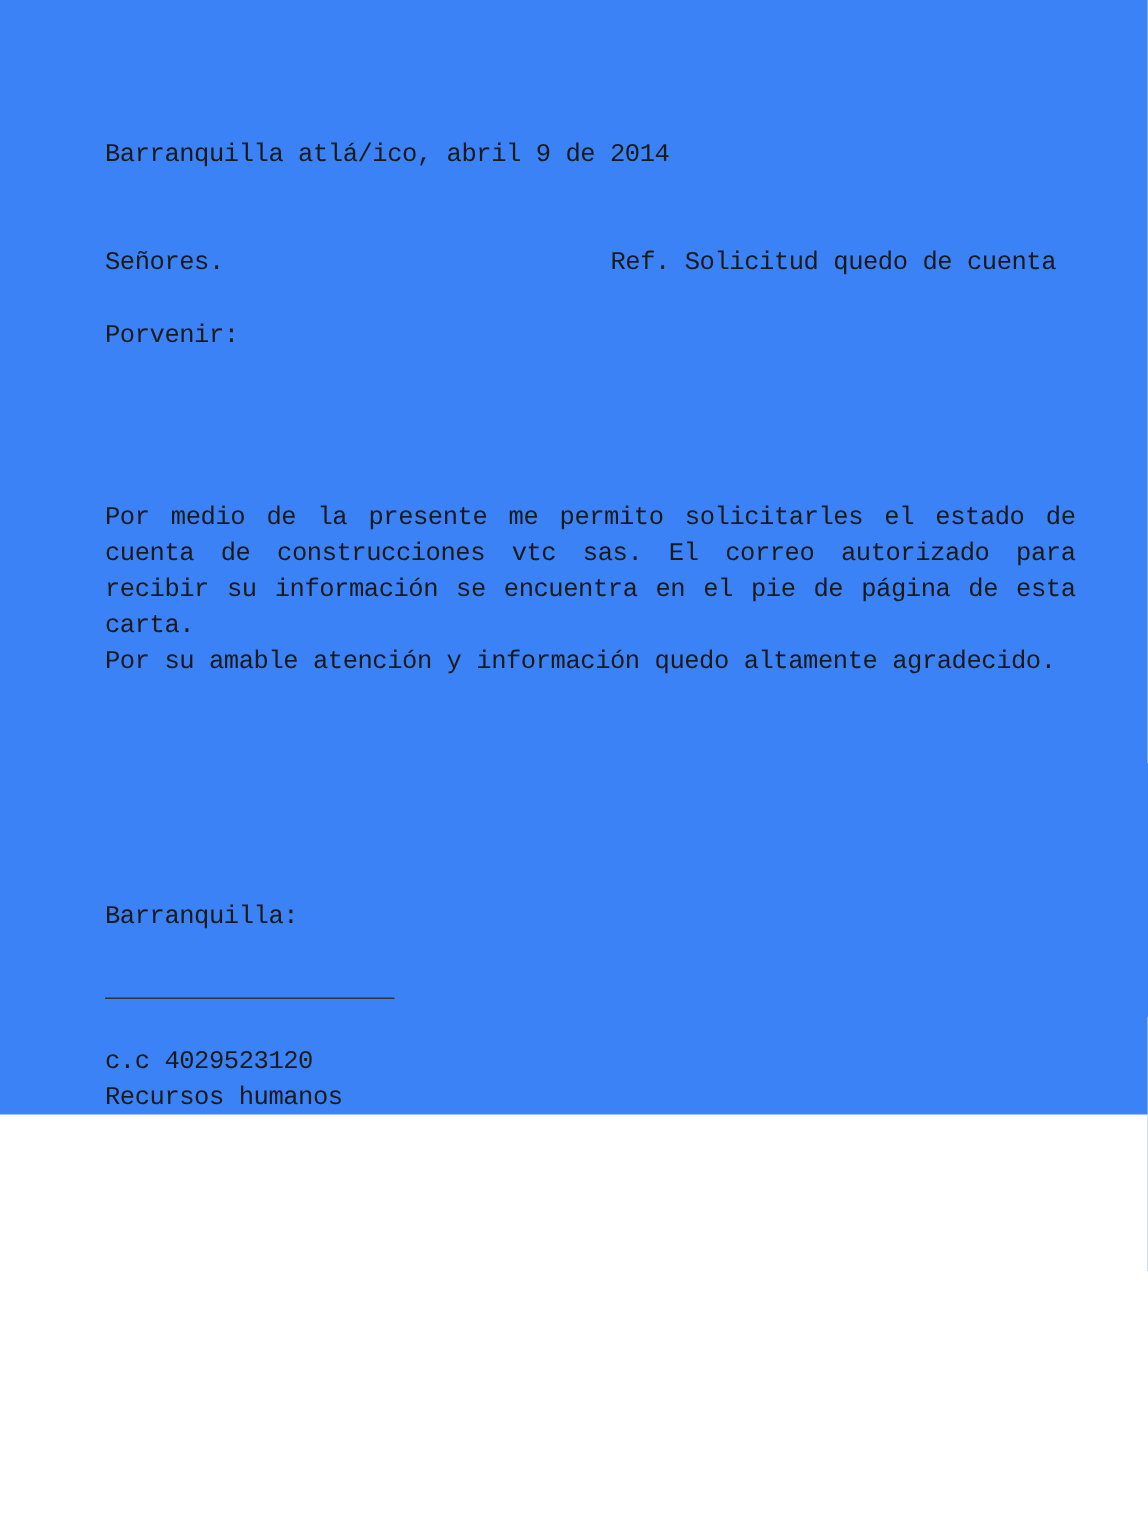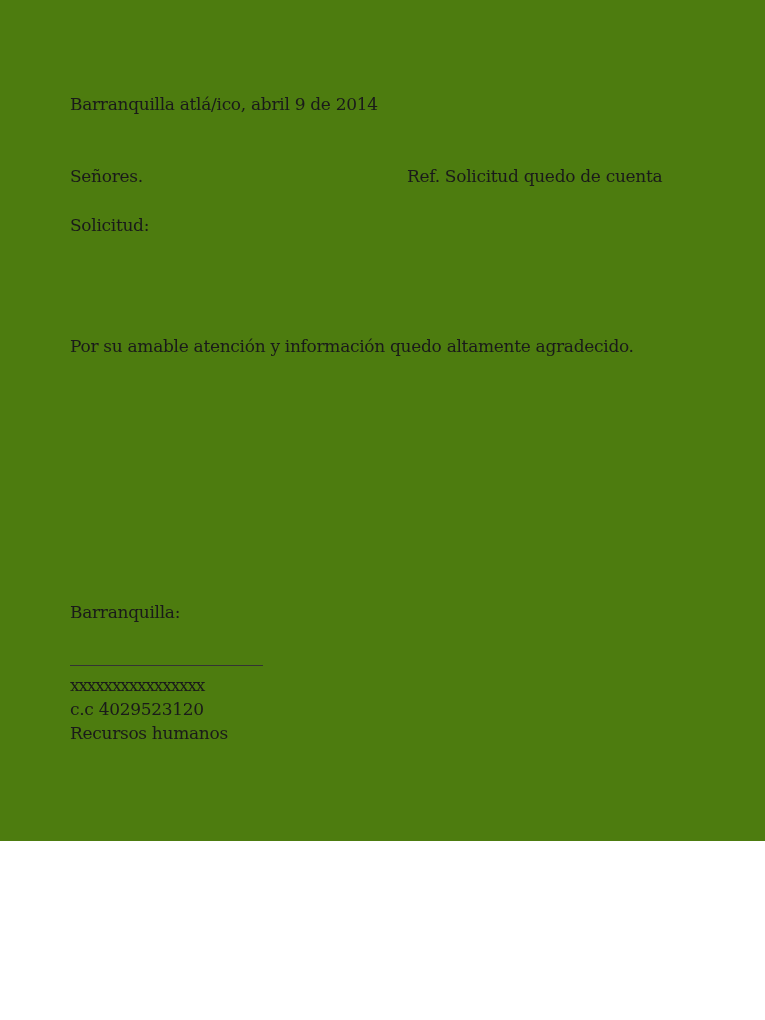--- a/index.html
+++ b/index.html
@@ -11,22 +11,23 @@
       width: 765px;
       height: 1020px;
       position: relative;
       overflow: hidden;
       font-family: "DejaVu Serif", "Liberation Serif", serif;
       color: #1a1a1a;
     }
     .page {
       position: absolute;
       left: 0; top: 0;
-      width: 765px; height: 841px;
-      background: #4d7c0f;
+      width: 765px; height: 743px;
+      background: #3b82f6;
+      font-family: Liberation Mono, monospace;
     }
     .line {
       position: absolute;
       font-size: 17px;
       line-height: 24px;
       white-space: nowrap;
       letter-spacing: -0.3px;
     }
     .date { left: 70px; top: 92px; }
     .salutation-to { left: 70px; top: 164px; }
@@ -62,30 +63,30 @@
 <body>
 
 <div class="page">
 
   <div class="line date">Barranquilla atlá/ico, abril 9 de 2014</div>
 
   <div class="line salutation-to">Señores.</div>
 
   <div class="line ref">Ref. Solicitud quedo de cuenta</div>
 
-  <div class="line recipient">Solicitud:</div>
+  <div class="line recipient">Porvenir:</div>
 
 
   <div class="body-text">
+    <p>Por medio de la presente me permito solicitarles el estado de cuenta de construcciones vtc sas. El correo autorizado para recibir su información se encuentra en el pie de página de esta carta.</p>
     <p>Por su amable atención y información quedo altamente agradecido.</p>
   </div>
 
   <div class="line closing">Barranquilla:</div>
 
   <div class="sig-line"></div>
 
-  <div class="line sig-name">xxxxxxxxxxxxxxxx</div>
 
   <div class="line sig-id">c.c 4029523120</div>
 
   <div class="line sig-dept">Recursos humanos</div>
 
 </div>
 
 </body></html>

